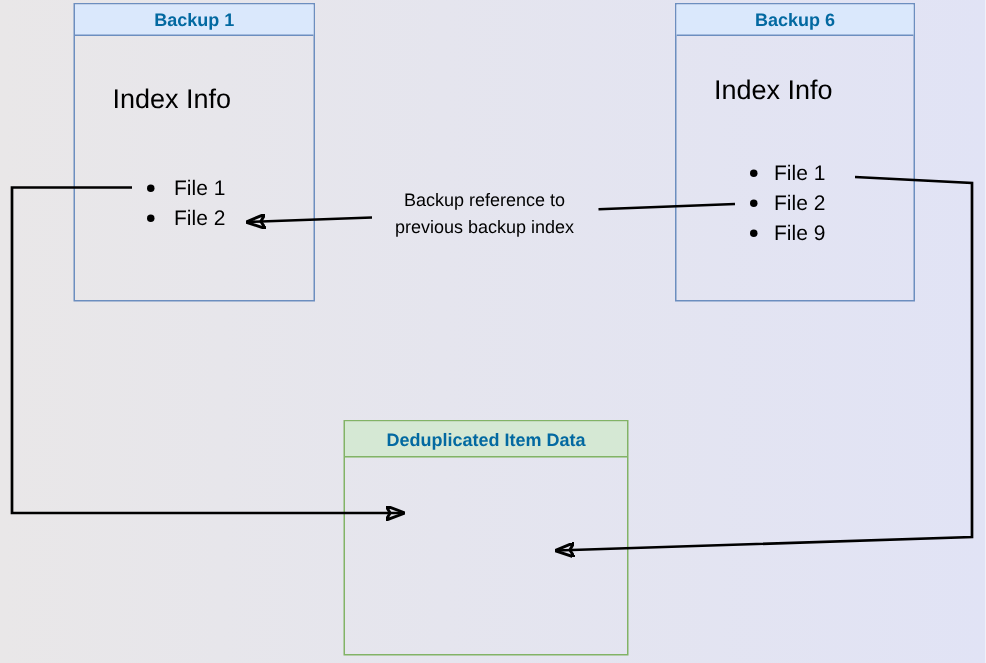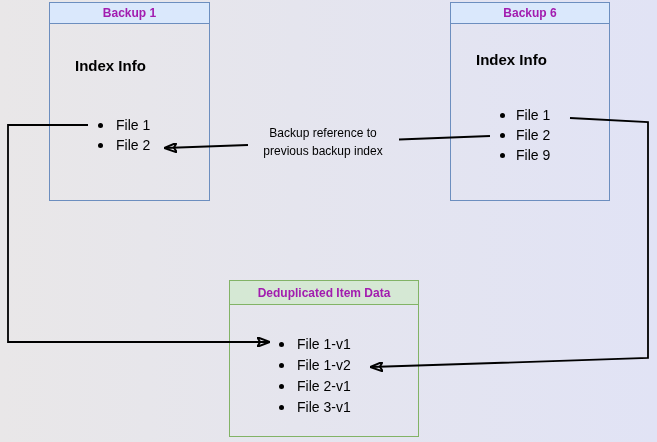--- a/index.html
+++ b/index.html
@@ -17,27 +17,27 @@
     position:absolute;
     background:transparent;
     box-sizing:border-box;
   }
   .node.blue{border:1.5px solid #6c8ebf;}
   .node.green{border:1.5px solid #82b366;}
   .node-header{
     box-sizing:border-box;
     width:100%;
     display:flex;align-items:center;justify-content:center;
-    font-weight:bold;font-size:12px;color:#a21caf;
+    font-weight:bold;font-size:12px;color:#0369a1;
   }
   .blue .node-header{background:#dae8fc;border-bottom:1.5px solid #6c8ebf;height:21px;}
   .green .node-header{background:#d5e8d4;border-bottom:1.5px solid #82b366;height:24px;}
   .subtitle{
     position:absolute;
-    font-size:15px;color:#000;line-height:18px;font-weight:bold;
+    font-size:18px;color:#000;line-height:18px;
   }
   .file-list{
     position:absolute;margin:0;padding:0;list-style:none;
     font-size:14px;color:#000;
   }
   .file-list li{position:relative;padding-left:20px;line-height:20px;}
   .file-list.lh21 li{line-height:21px;}
   .file-list li::before{
     content:"";position:absolute;left:2px;top:50%;
     width:5px;height:5px;margin-top:-2.5px;border-radius:50%;background:#000;
@@ -82,26 +82,20 @@
     <li>File 1</li>
     <li>File 2</li>
     <li>File 9</li>
   </ul>
 
   <div class="node green" style="left:229px;top:280px;width:190px;height:157px;">
     <div class="node-header">
       <span>Deduplicated Item Data</span>
     </div>
   </div>
-  <ul class="file-list lh21" id="dedup-list" style="left:277px;top:334px;">
-    <li>File 1-v1</li>
-    <li>File 1-v2</li>
-    <li>File 2-v1</li>
-    <li>File 3-v1</li>
-  </ul>
 
   <svg id="arrow-layer" viewBox="0 0 657 442" xmlns="http://www.w3.org/2000/svg">
     <defs>
       <marker id="arrowhead" markerUnits="userSpaceOnUse" markerWidth="13" markerHeight="10" viewBox="0 0 12 9" refX="11" refY="4.5" orient="auto">
         <path d="M0,0 L12,4.5 L0,9 L2.8,4.5 Z" fill="#000" stroke="none"></path>
       </marker>
     </defs>
     <polyline points="88,125 8,125 8,342 269,342" marker-end="url(#arrowhead)"></polyline>
     <polyline points="570,118 648,122 648,358 371,367" marker-end="url(#arrowhead)"></polyline>
     <polyline points="490,136 399,139.5"></polyline>

